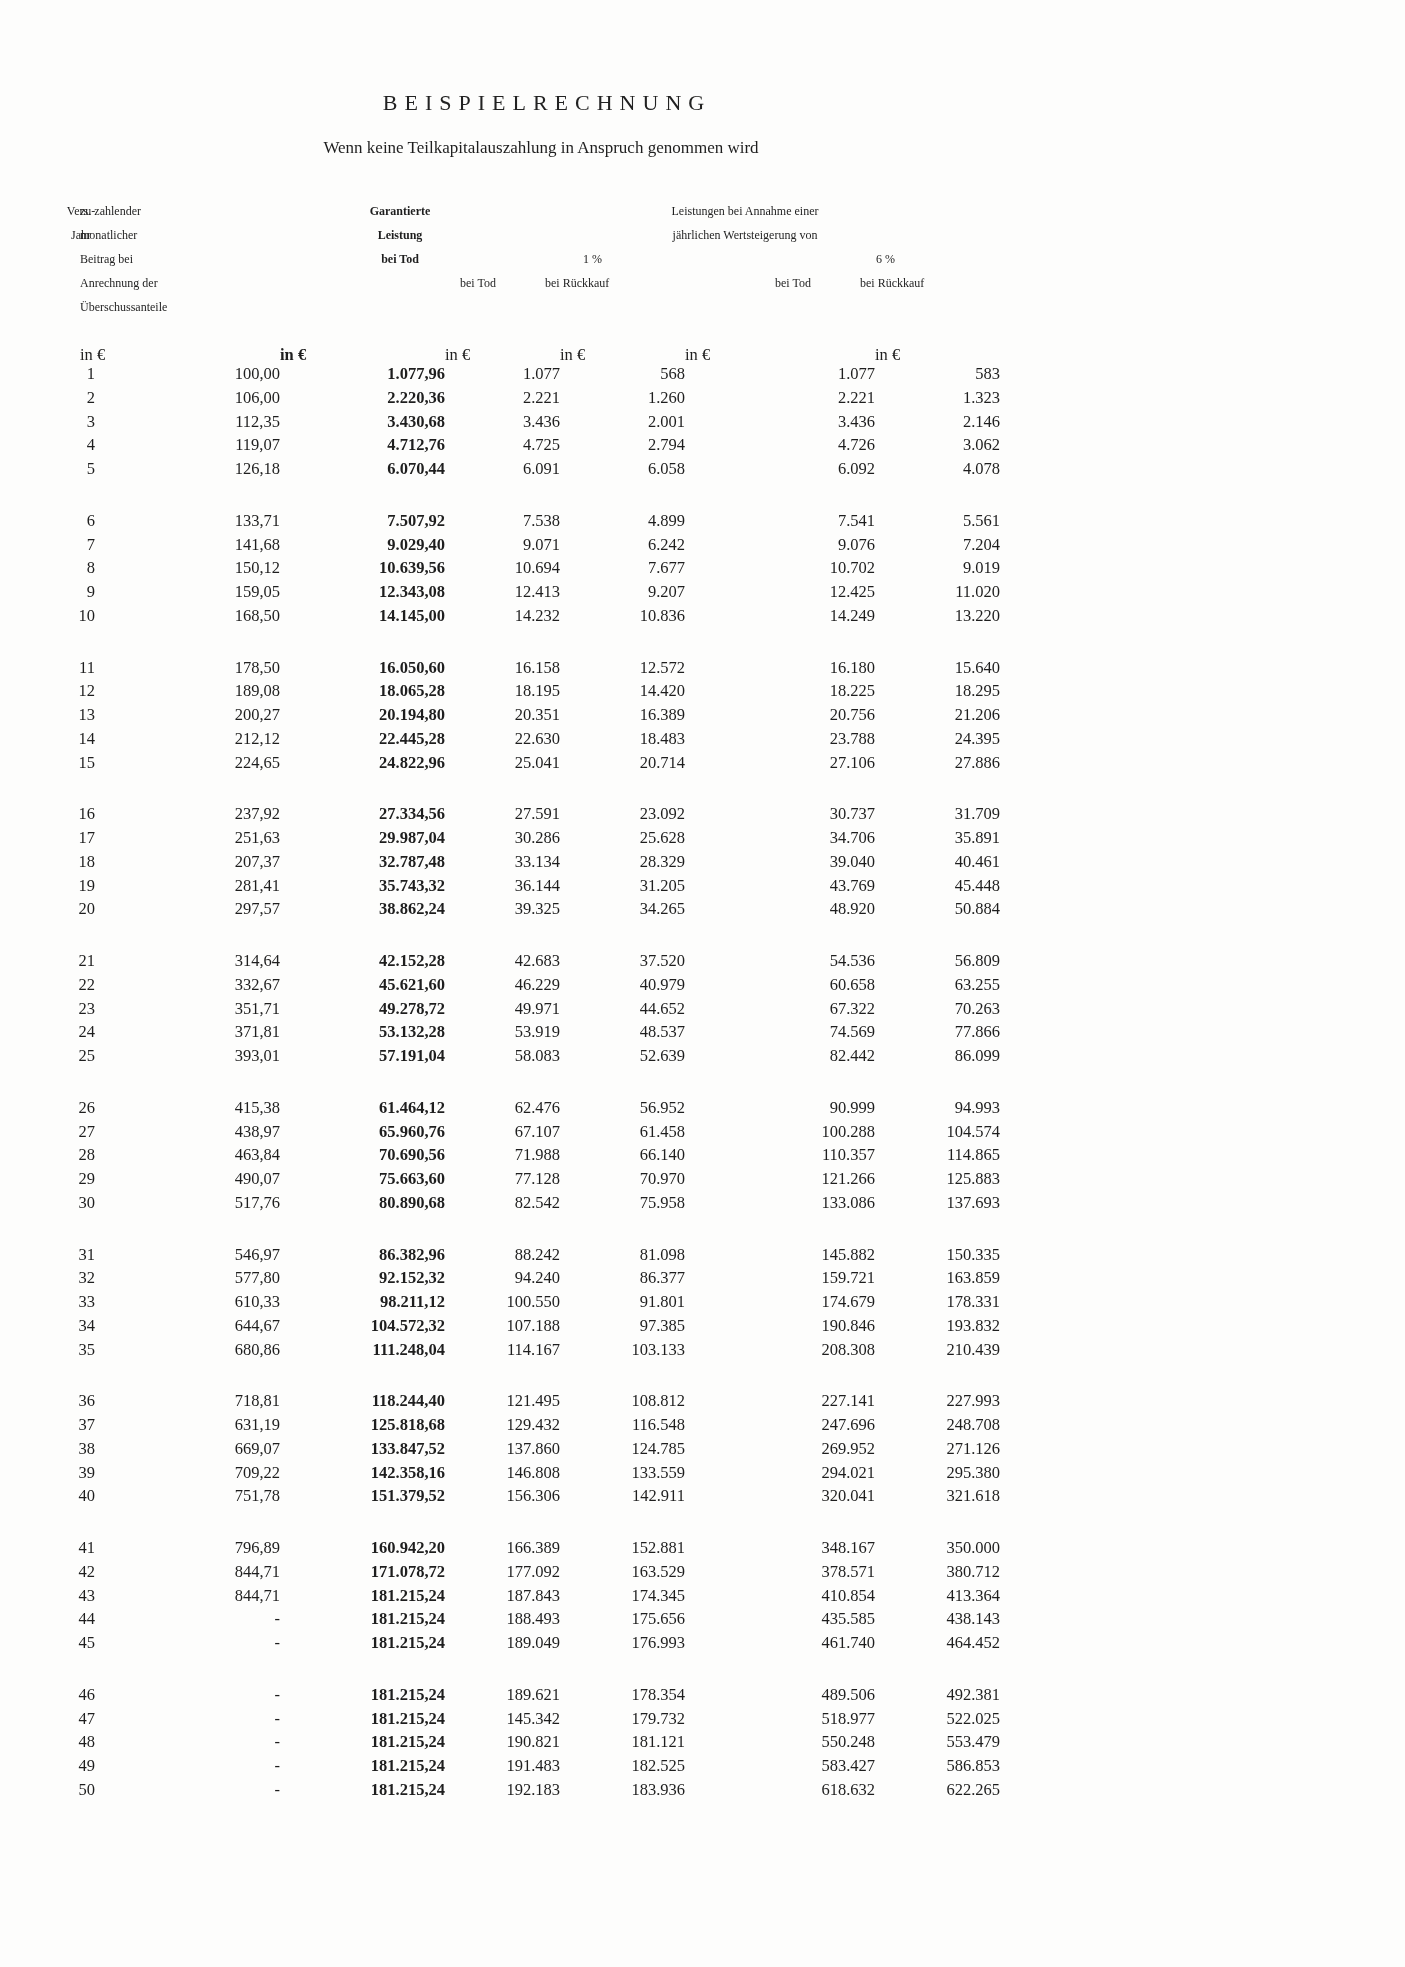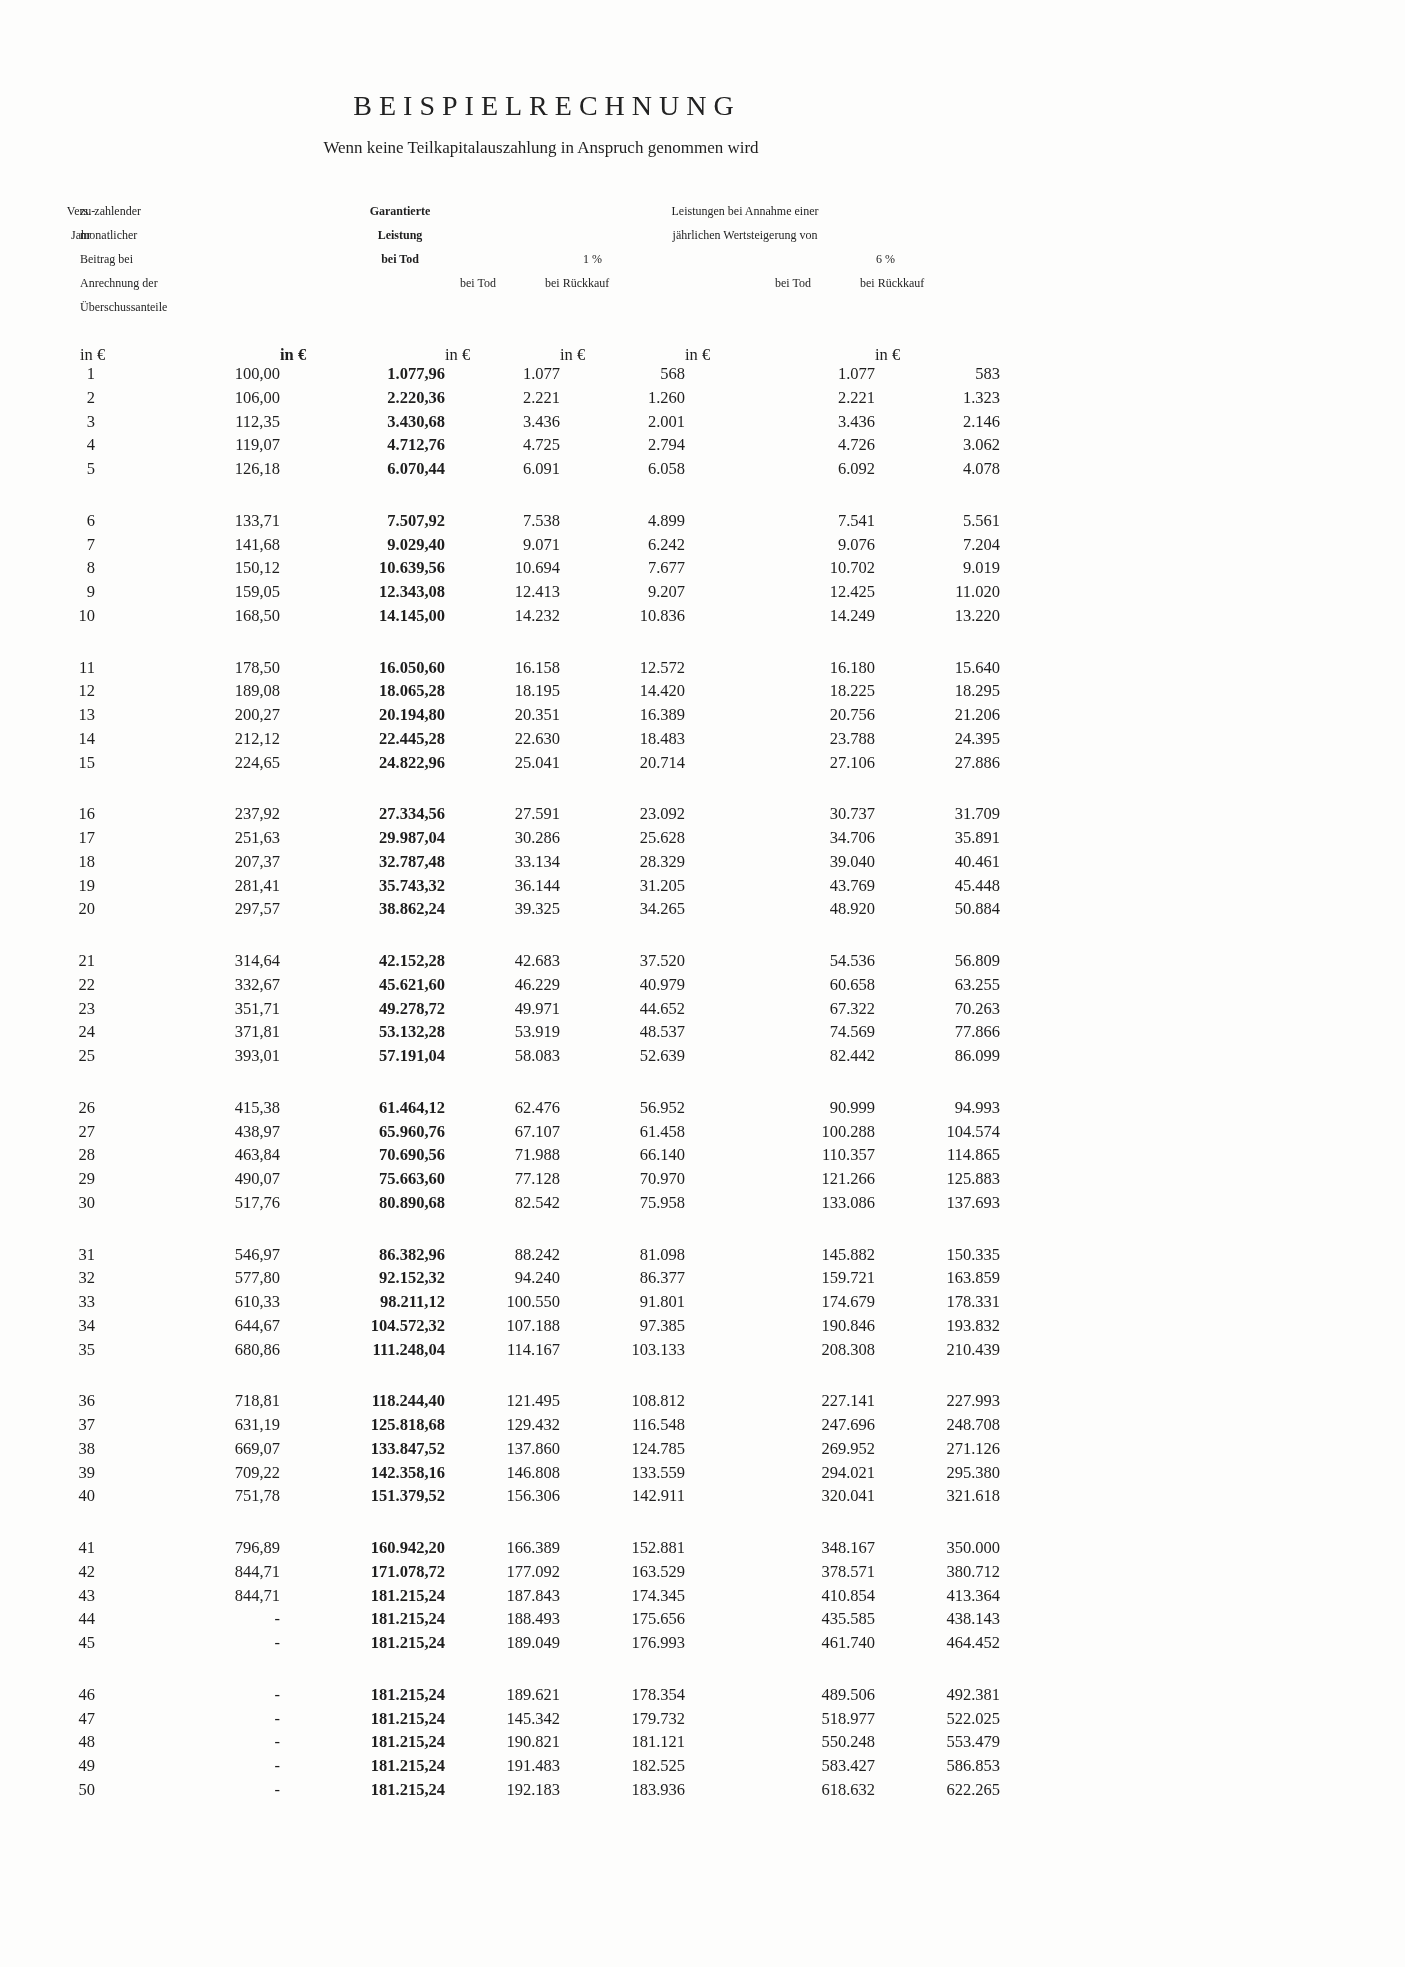--- a/index.html
+++ b/index.html
@@ -9,21 +9,21 @@
     height: 1967px;
     background: #fdfdfc;
     font-family: "Liberation Serif", "DejaVu Serif", serif;
     color: #1e1e1e;
     overflow: hidden;
   }
   .abs { position: absolute; }
   .doc-title {
     top: 90px; left: 0; width: 1094px;
     text-align: center;
-    font-size: 28px;
+    font-size: 22px;
     letter-spacing: 7px;
     color: #222;
   }
   .doc-subtitle {
     top: 138px; left: 0; width: 1082px;
     text-align: center;
     font-size: 17px;
   }
   .hdr { font-size: 12px; line-height: 24px; }
   .hline { display: block; }

